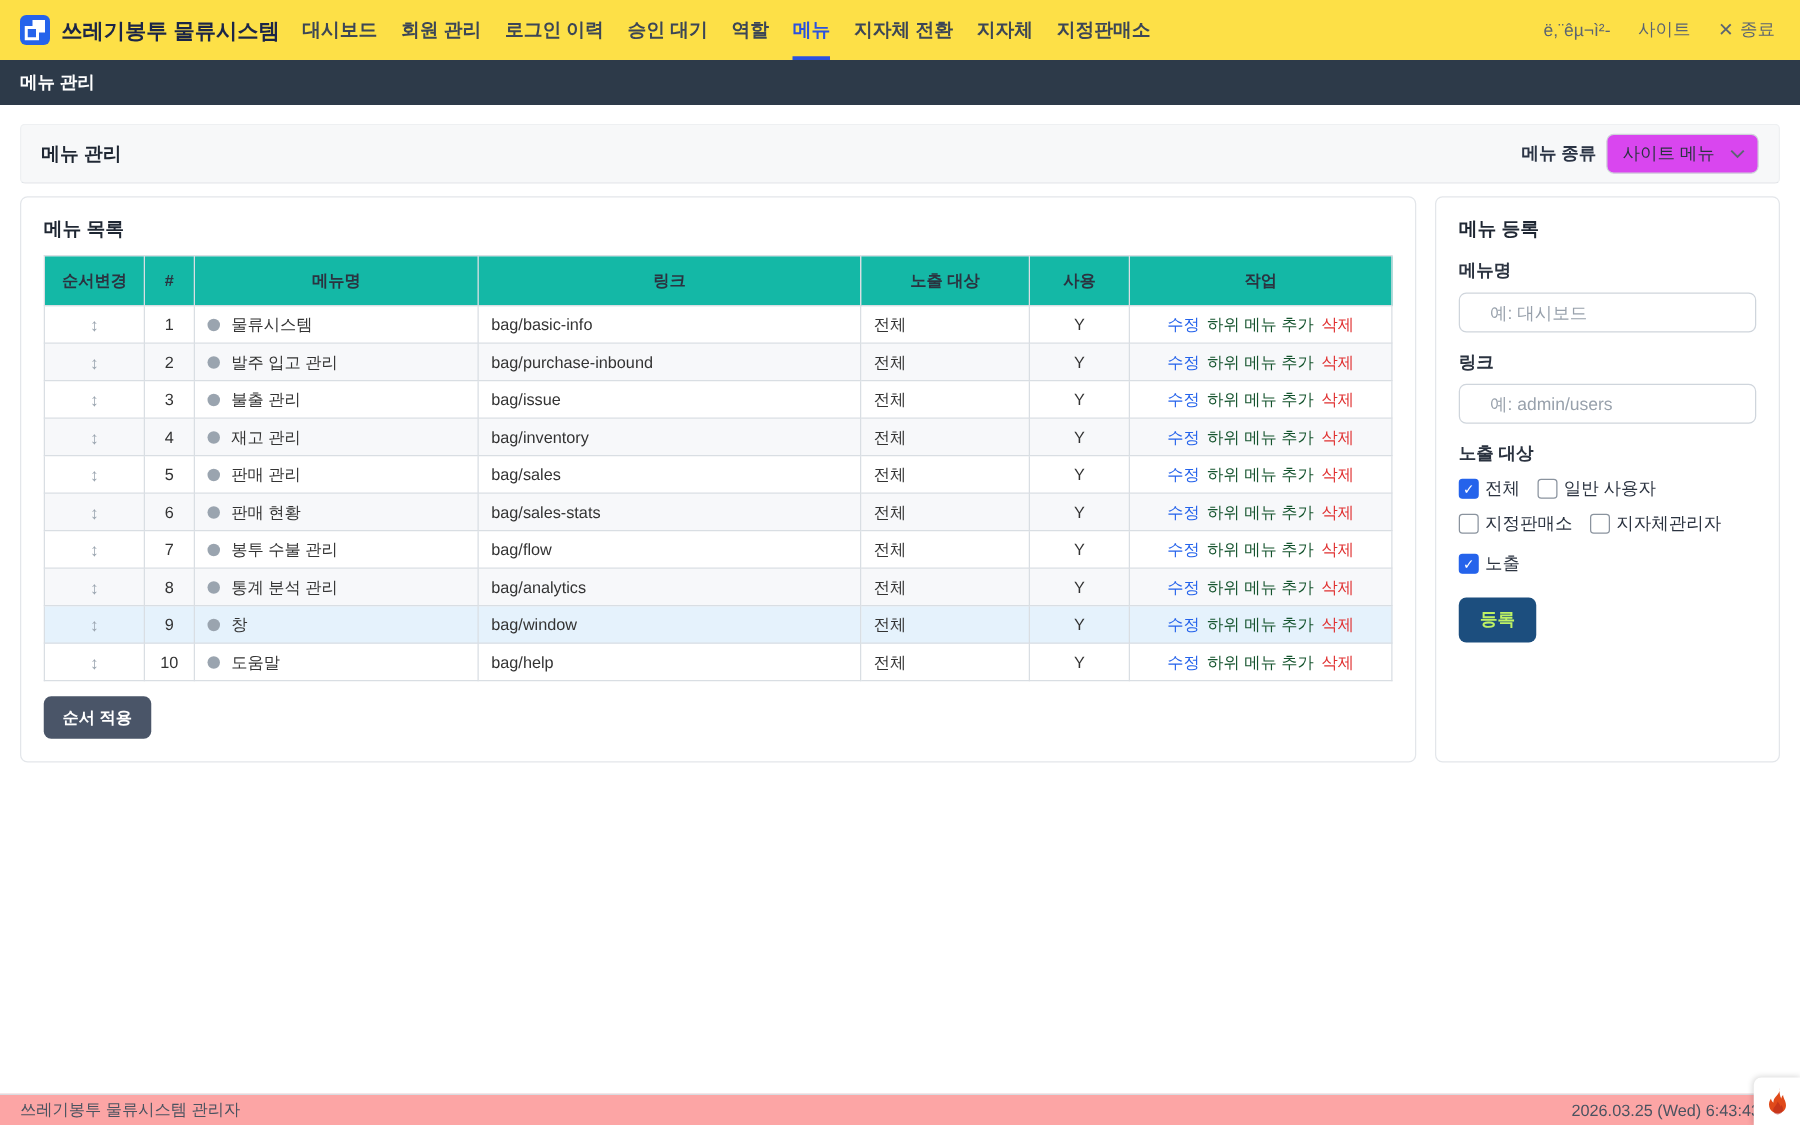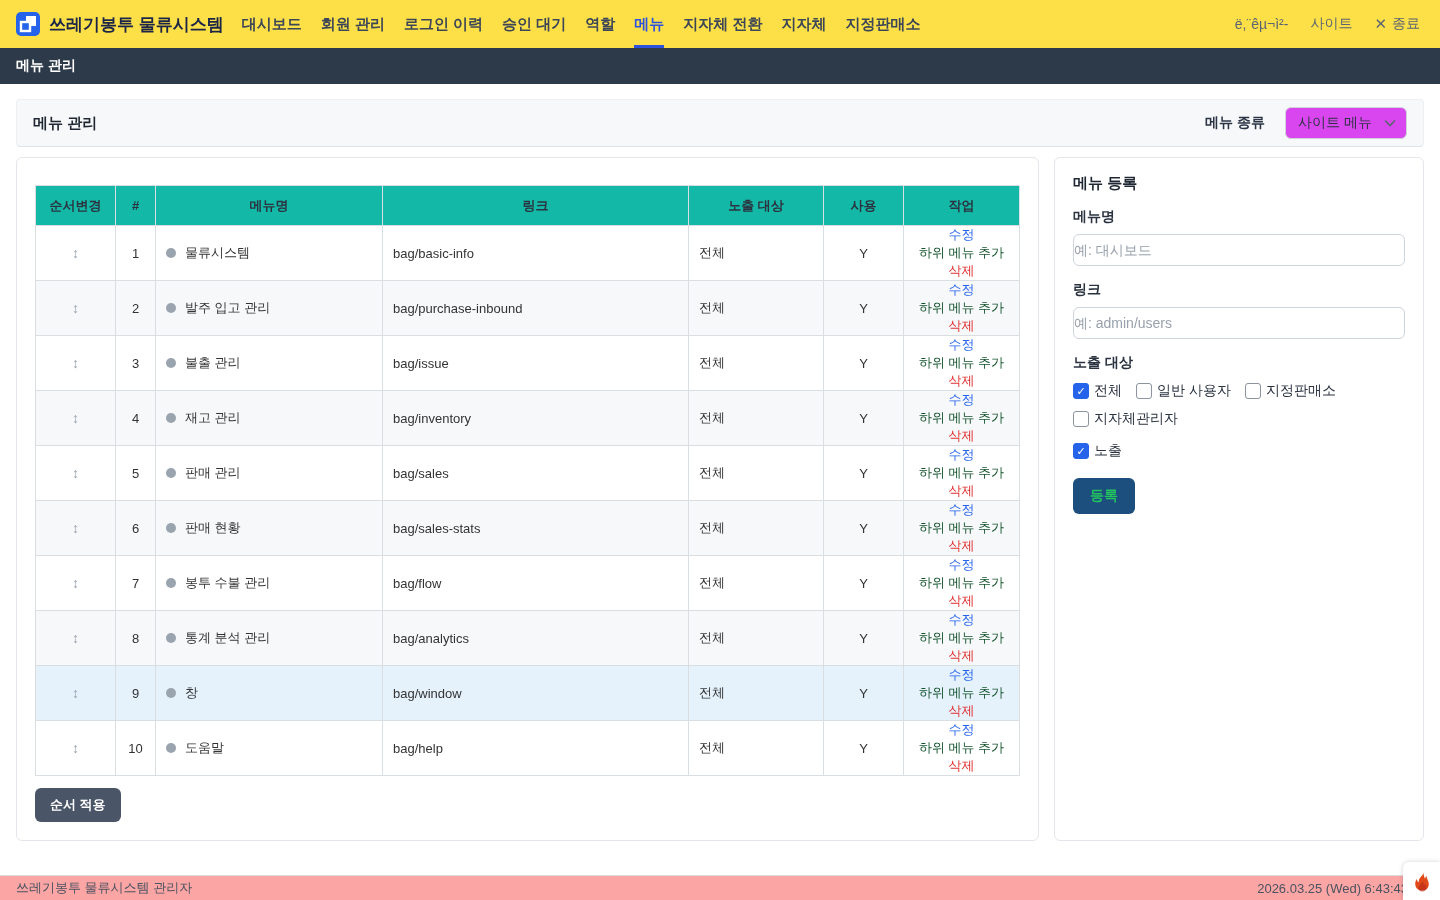--- a/index.html
+++ b/index.html
@@ -18,29 +18,29 @@
   .nav-right .exit { display:flex; align-items:center; gap:5px; cursor:pointer; }
   .x-icon { font-size:15px; color:#5b6472; }
 
   
   .page-header { height:36px; background:#2d3a49; display:flex; align-items:center; padding:0 16px; }
   .page-header .title { color:#fff; font-size:14px; font-weight:600; }
 
   
   .toolbar { margin:15px 16px 10px; height:48px; background:#f7f8f9; border:1px solid #eef0f2; border-bottom:1px solid #e0e3e7; border-radius:4px; display:flex; align-items:center; justify-content:space-between; padding:0 16px; }
   .toolbar .t-title { font-size:15px; font-weight:700; color:#1f2733; }
-  .toolbar .t-right { display:flex; align-items:center; gap:20px; }
+  .toolbar .t-right { display:flex; align-items:center; gap:8px; }
   .toolbar .t-label { font-size:14px; font-weight:600; color:#2b3445; }
   .select { width:122px; height:32px; background:#d946ef; border:1px solid #cfd4da; border-radius:6px; display:flex; align-items:center; justify-content:space-between; padding:0 10px 0 12px; font-size:14px; color:#2b3340; cursor:pointer; }
 
   
   .content { display:flex; align-items:stretch; gap:15px; padding:0 16px; }
   .card { background:#fff; border:1px solid #e3e6ea; border-radius:6px; }
   .card-list { flex:1; padding:16px 18px 18px; }
-  .card-form { width:370px; flex:0 0 auto; padding:16px 18px; }
+  .card-form { width:276px; flex:0 0 auto; padding:16px 18px; }
   .card-h { font-size:15px; font-weight:700; color:#1f2733; }
 
   
   table { border-collapse:collapse; width:100%; margin-top:11px; font-size:13px; color:#333; table-layout:fixed; }
   th, td { border:1px solid #d9dee3; }
   th { background:#14b8a6; font-weight:700; text-align:center; height:40px; padding:0 6px; color:#2b3340; }
   td { height:30px; padding:0 10px; background:#fff; }
   tr.alt td { background:#f7f8fa; }
   tr.hl td { background:#e5f2fc; }
   .c-drag, .c-num, .c-use, .c-act { text-align:center; }
@@ -48,29 +48,29 @@
   .name-cell { display:flex; align-items:center; gap:9px; }
   .bullet { width:10px; height:10px; border-radius:50%; background:#9aa4af; flex:0 0 auto; }
   a.act { text-decoration:none; cursor:pointer; margin:0 3px; white-space:nowrap; }
   a.edit { color:#2563eb; }
   a.add { color:#14532d; }
   a.del { color:#e03131; }
   .apply-btn { margin-top:12px; background:#4a5568; color:#fff; border:none; border-radius:6px; padding:8px 15px; font-size:13px; font-weight:600; cursor:pointer; font-family:inherit; }
 
   
   .f-label { font-size:14px; font-weight:700; color:#2b3340; margin-top:15px; }
-  .f-input { width:100%; height:32px; margin-top:8px; border:1px solid #cfd5dc; border-radius:6px; padding:0 0; font-size:14px; color:#333; font-family:inherit; }
+  .f-input { width:100%; height:32px; margin-top:8px; border:1px solid #cfd5dc; border-radius:6px; padding:0 24px; font-size:14px; color:#333; font-family:inherit; }
   .f-input::placeholder { color:#98a1ac; }
   .cb-row { display:flex; flex-wrap:wrap; gap:10px 14px; margin-top:10px; }
   .cb-item { display:flex; align-items:center; gap:5px; font-size:14px; color:#2b3340; cursor:pointer; }
   .cb { width:16px; height:16px; border:1px solid #8a939e; border-radius:3px; background:#fff; display:flex; align-items:center; justify-content:center; flex:0 0 auto; }
   .cb.on { background:#2563eb; border-color:#2563eb; }
   .cb.on::after { content:"✓"; color:#fff; font-size:11px; font-weight:700; }
   .expose-row { margin-top:14px; }
-  .submit-btn { margin-top:18px; background:#1c4e7e; color:#22c55e; border:none; border-radius:6px; padding:9px 17px; font-size:14px; font-weight:700; cursor:pointer; font-family:inherit; }
+  .submit-btn { margin-top:18px; background:#1c4e7e; color:#bef264; border:none; border-radius:6px; padding:9px 17px; font-size:14px; font-weight:700; cursor:pointer; font-family:inherit; }
 
   
   .footer { position:absolute; left:0; bottom:0; width:100%; height:25px; background:#fca5a5; border-top:1px solid #d9dce1; display:flex; align-items:center; justify-content:space-between; padding:0 32px 0 16px; font-size:13px; color:#4a5360; }
   .flame-badge { position:absolute; right:0; bottom:0; width:37px; height:38px; background:#fff; border-radius:6px 0 0 0; box-shadow:0 0 5px rgba(0,0,0,.18); display:flex; align-items:center; justify-content:center; cursor:pointer; z-index:5; }
 </style>
 </head>
 <body>
 
 <div class="navbar">
   <svg class="logo" viewBox="0 0 24 24">
@@ -131,20 +131,21 @@
       <svg width="12" height="8" viewBox="0 0 12 8">
         <polyline points="1,1.5 6,6.5 11,1.5" fill="none" stroke="#5b6472" stroke-width="1.6"></polyline>
       </svg>
     </div>
   </div>
 </div>
 
 <div class="content">
 
   <div class="card card-list">
+    <div class="card-h">메뉴 목록</div>
     <table>
       <colgroup>
           <col style="width:80px">
           <col style="width:40px">
           <col style="width:227px">
           <col style="width:306px">
           <col style="width:135px">
           <col style="width:80px">
           <col>
         </colgroup>

